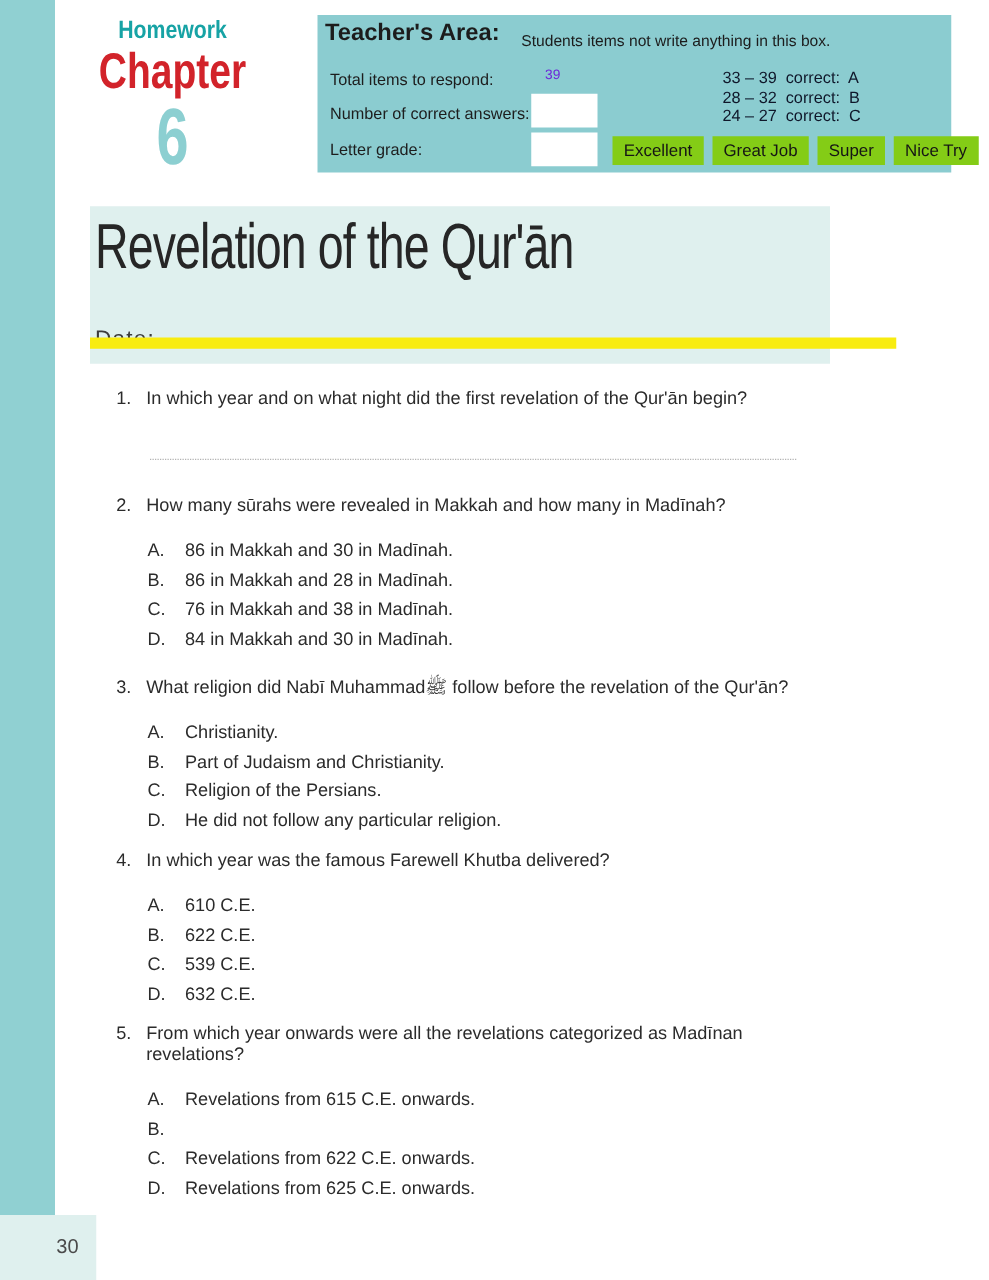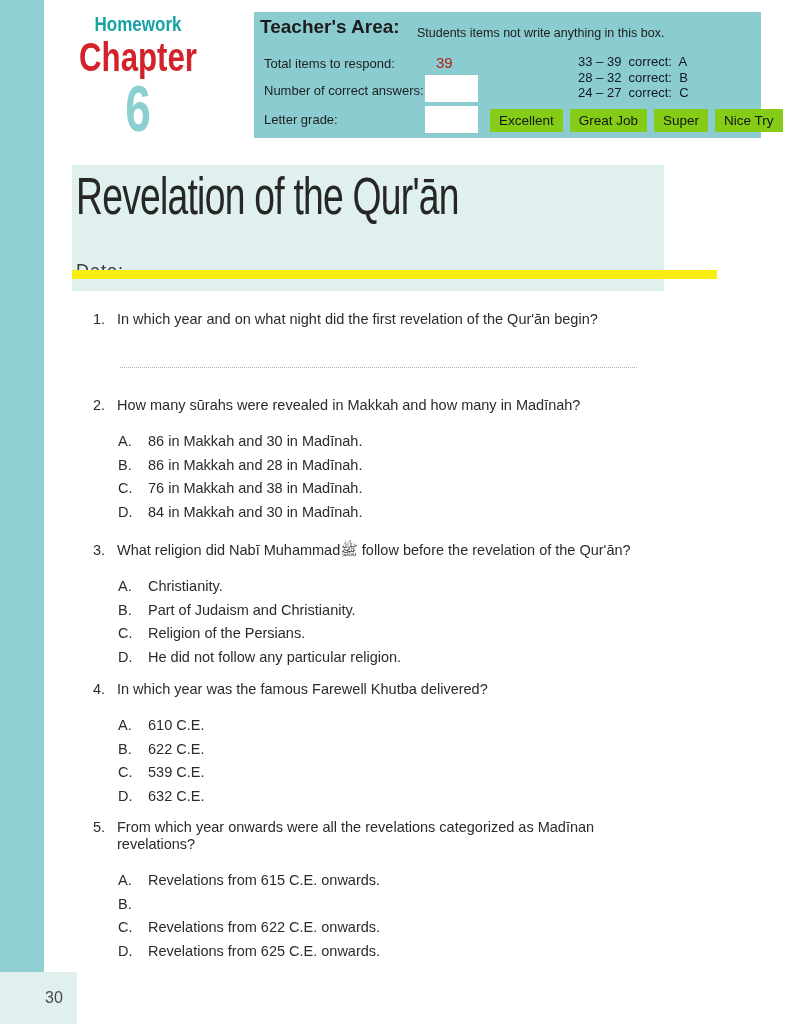--- a/index.html
+++ b/index.html
@@ -18,21 +18,21 @@
   .ch{font-size:40px;font-weight:bold;color:var(--brand-red);line-height:1.0;margin-top:1px;transform:scaleX(.78);transform-origin:center top;}
   .chnum{font-size:64px;font-weight:bold;color:var(--chapter-num-teal);line-height:.95;margin-top:2px;transform:scaleX(.72);transform-origin:center top;}
   
   .teacher-box{position:absolute;left:210px;top:12px;width:507px;height:126px;background:var(--box-teal);margin-left:44px;}
   .t-title{position:absolute;left:6px;top:4px;font-size:19px;font-weight:bold;color:#1c1c1c;}
   .t-note{position:absolute;left:163px;top:14px;font-size:12.5px;color:#1c1c1c;}
   .t-label{position:absolute;font-size:13px;color:#1d1d1d;}
   .t-label-0{left:10px;top:44px;}
   .t-label-1{left:10px;top:71px;}
   .t-label-2{left:10px;top:100px;}
-  .t-value{position:absolute;font-size:15px;color:#b91c1c;}
+  .t-value{position:absolute;font-size:11px;color:#6d28d9;}
   .t-value-0{left:182px;top:42px;}
   .t-inputbox{position:absolute;width:53px;height:27px;background:#ffffff;}
   .t-box-1{left:171px;top:63px;}
   .t-box-2{left:171px;top:94px;}
   .t-scale{position:absolute;left:324px;top:42px;font-size:13px;line-height:15.5px;color:#0f172a;}
   .scale-line{display:block;white-space:pre;}
   .t-stamps{position:absolute;left:236px;top:97px;display:flex;gap:7px;}
   .stamp{background:#84cc16;border:none;height:23px;padding:0 9px;font-size:13.5px;
     font-family:"Liberation Sans","DejaVu Sans",sans-serif;color:#151515;white-space:nowrap;}
   

